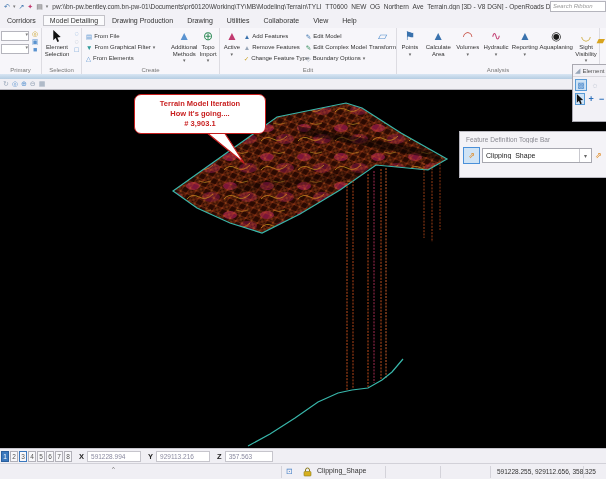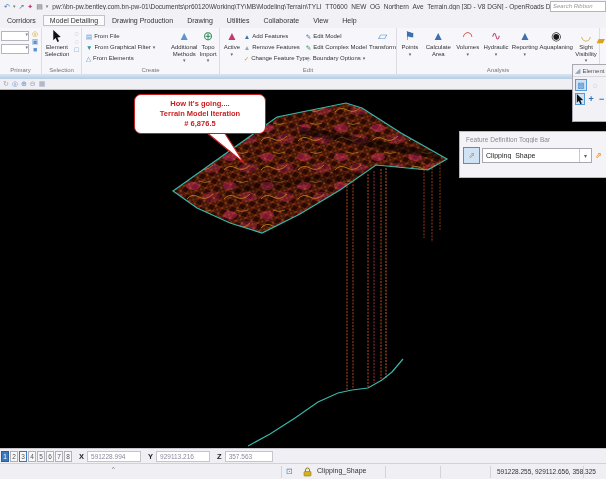--- a/index.html
+++ b/index.html
@@ -296,23 +296,23 @@
         <line x1="440" y1="71" x2="440" y2="140" stroke="#c24a1a" opacity="0.8"></line>
       </g>
 
       <polyline points="248,356 270,344 295,328 318,312 338,303 352,300 368,298 382,290 392,282 403,269" fill="none" stroke="#38b6aa" stroke-width="1.2"></polyline>
 
       <polygon points="206,42 244,73 224,42" fill="#ffffff" stroke="#c81e1e" stroke-width="1.2" stroke-linejoin="round"></polygon>
     </svg>
 
     
     <div class="abs callout">
+      <div>Terrain Model Iteration</div>
       <div>How it's going....</div>
-      <div>Terrain Model Iteration</div>
-      <div># 6,876.5</div>
+      <div># 3,903.1</div>
     </div>
   </div>
 
   <div class="abs elempanel">
     <div class="ep-title">
       <span class="c-gray" style="font-size:7px">◢</span>
       <span>Element Selection</span>
     </div>
     <div class="ep-row">
       <span class="ep-btn ep-active c-sky">▩</span>

